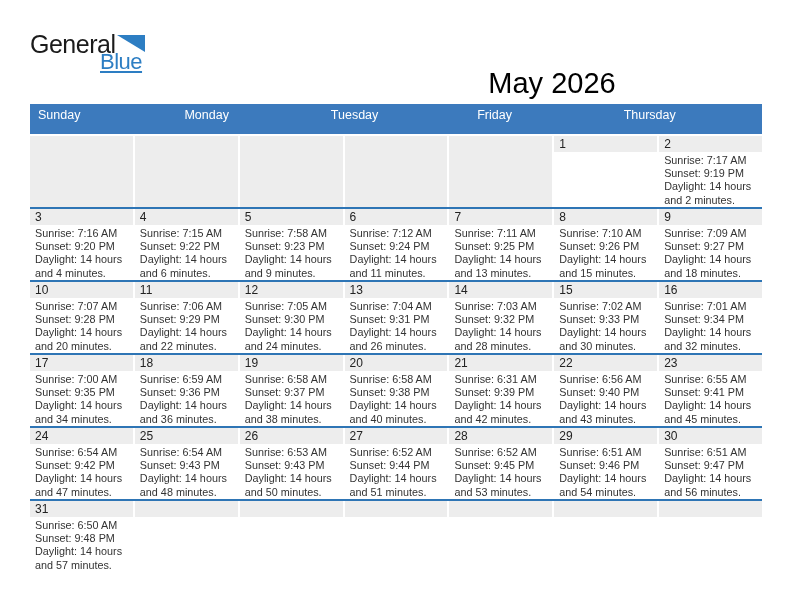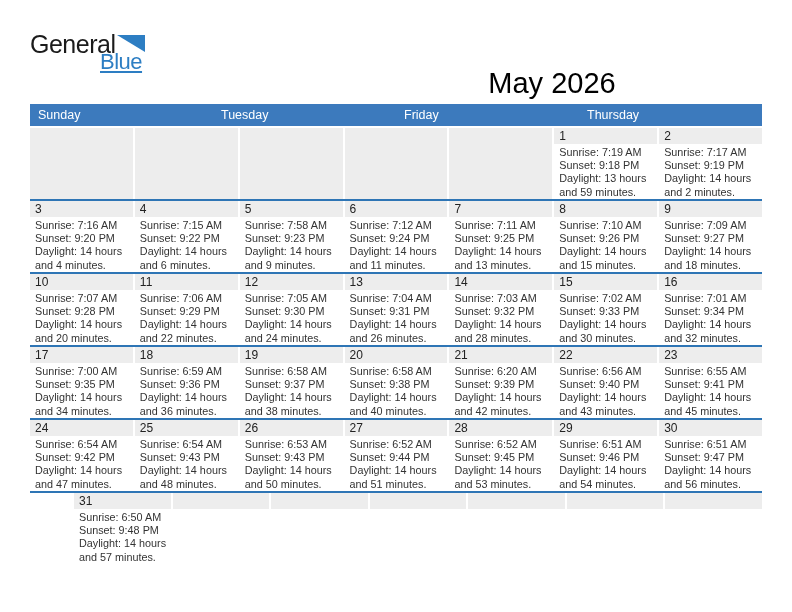--- a/index.html
+++ b/index.html
@@ -22,24 +22,24 @@
   .logo-tri{width:0;height:0;border-top:17px solid var(--logo-blue);border-left:28px solid transparent;margin-left:2px;margin-top:3px;}
   .logo-part2{font-size:22px;color:var(--logo-blue);font-weight:500;margin:-6px 0 0 70px;letter-spacing:-0.5px;text-decoration:underline;}
 
   
   .title-block{position:absolute;right:32px;top:43px;text-align:left;margin-top:25px;}
   .cal-title{font-size:29px;font-weight:400;color:#000;line-height:1.1;}
   .cal-subtitle{font-size:15px;font-weight:700;color:#701a75;margin-top:9px;}
 
   
   .calendar{position:absolute;left:30px;top:104px;width:732px;}
-  .weekday-row{display:flex;height:22px;background:var(--header-blue);margin-bottom:2px;}
+  .weekday-row{display:flex;height:30px;background:var(--header-blue);margin-bottom:2px;}
   .weekday{flex:1;color:#fff;font-size:12.5px;line-height:22px;padding-left:8px;overflow:hidden;}
   .week{display:flex;gap:2px;height:73px;border-bottom:2px solid var(--line-blue);}
-  .week.last{border-bottom:none;margin-left:44px;}
+  .week.last{border-bottom:none;}
   .cell{flex:1;background:#fff;overflow:hidden;}
   .cell.shaded{background:var(--band-gray);}
   .band{height:16px;background:var(--band-gray);font-size:12px;color:#222;padding:1px 0 0 5px;line-height:15px;}
   .body{padding:2px 3px 0 5px;font-size:10.8px;line-height:13.2px;color:var(--detail-ink);}
 </style>
 </head>
 <body>
 
 <div class="page">
 
@@ -52,39 +52,34 @@
   </div>
 
   <div class="title-block">
     <div class="cal-title">May 2026</div>
     <div class="cal-subtitle">Pozoantiguo, Castille and Leon, Spain</div>
   </div>
 
   <div class="calendar">
     <div class="weekday-row">
         <div class="weekday">Sunday</div>
+        <div class="weekday">Monday</div>
         <div class="weekday">Tuesday</div>
         <div class="weekday">Friday</div>
         <div class="weekday">Thursday</div>
       </div>
     <div id="weeks">
         <div class="week">
           <div class="cell shaded"></div>
           <div class="cell shaded"></div>
           <div class="cell shaded"></div>
           <div class="cell shaded"></div>
           <div class="cell shaded"></div>
           <div class="cell">
             <div class="band">1</div>
-            <div class="body">
-    <div>Sunrise: 7:19 AM</div>
-    <div>Sunset: 9:18 PM</div>
-    <div>Daylight: 13 hours</div>
-    <div>and 59 minutes.</div>
-  </div>
           </div>
           <div class="cell">
             <div class="band">2</div>
             <div class="body">
     <div>Sunrise: 7:17 AM</div>
     <div>Sunset: 9:19 PM</div>
     <div>Daylight: 14 hours</div>
     <div>and 2 minutes.</div>
   </div>
           </div>
@@ -252,21 +247,21 @@
             <div class="body">
     <div>Sunrise: 6:58 AM</div>
     <div>Sunset: 9:38 PM</div>
     <div>Daylight: 14 hours</div>
     <div>and 40 minutes.</div>
   </div>
           </div>
           <div class="cell">
             <div class="band">21</div>
             <div class="body">
-    <div>Sunrise: 6:20 AM</div>
+    <div>Sunrise: 6:31 AM</div>
     <div>Sunset: 9:39 PM</div>
     <div>Daylight: 14 hours</div>
     <div>and 42 minutes.</div>
   </div>
           </div>
           <div class="cell">
             <div class="band">22</div>
             <div class="body">
     <div>Sunrise: 6:56 AM</div>
     <div>Sunset: 9:40 PM</div>

